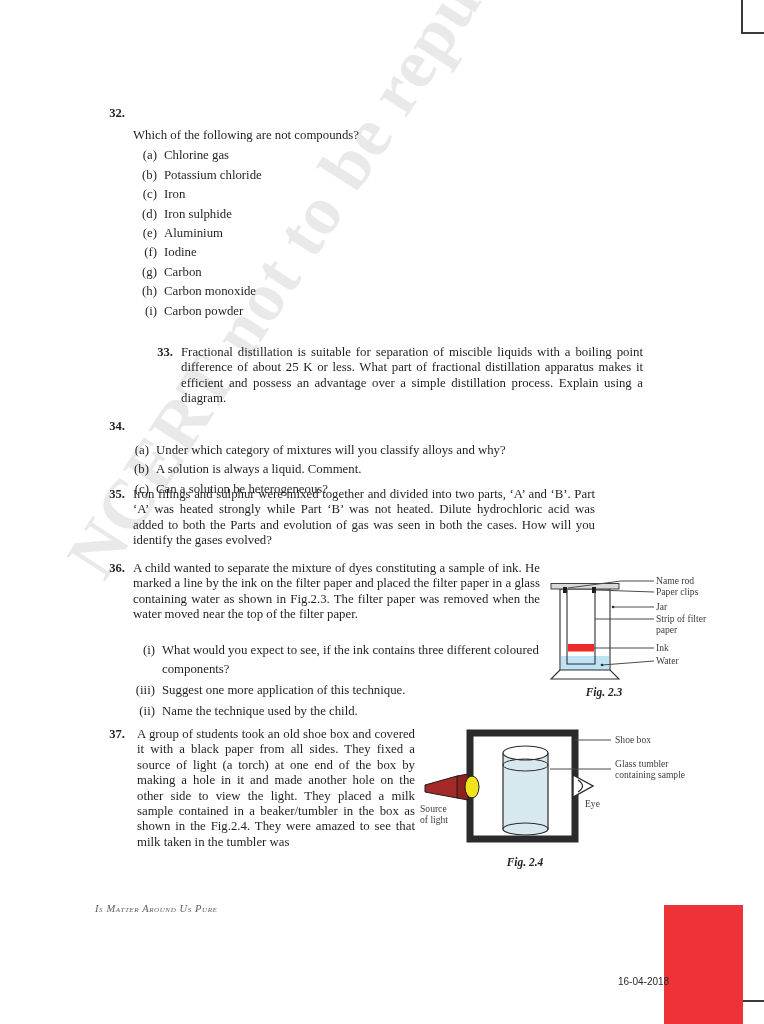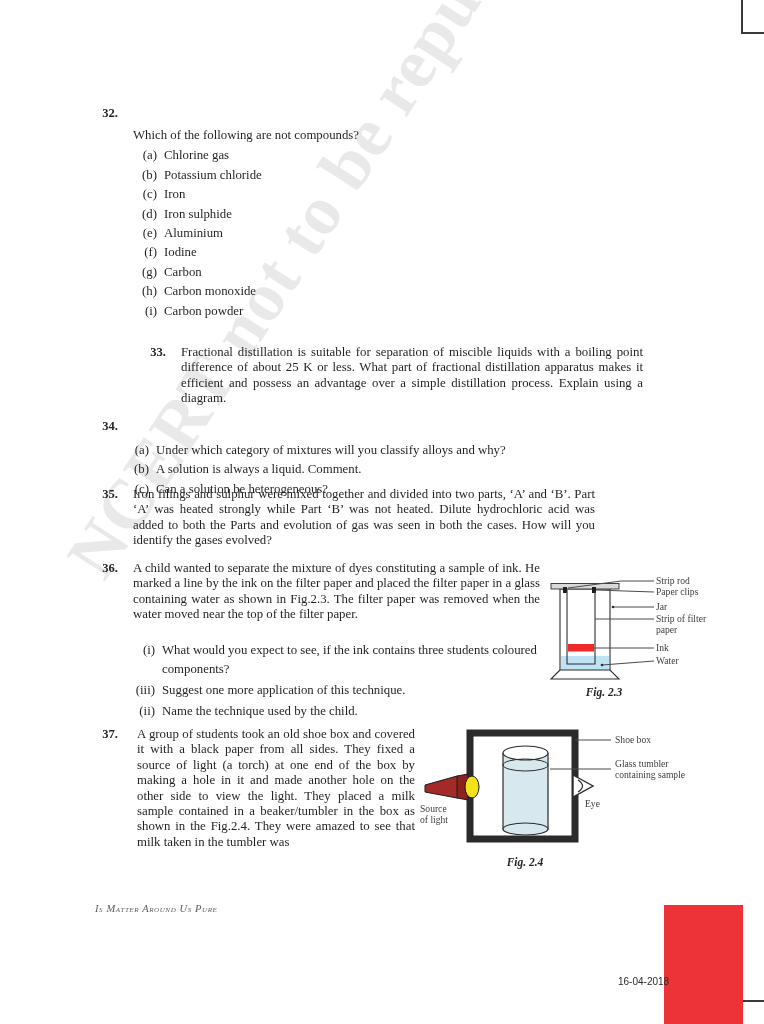--- a/index.html
+++ b/index.html
@@ -38,21 +38,21 @@
     white-space:nowrap;
     letter-spacing:1px;
   }
 
   
   .page { position:absolute; left:0; top:0; width:764px; height:1024px; z-index:2; }
 
   .qblock { position:absolute; }
   .qnum {
     position:absolute; left:0; top:0;
-    width:30px; text-align:center;
+    width:30px; text-align:right;
     font-weight:700; font-size:12.6px;
     font-family:"Liberation Serif", serif;
   }
   .qbody { margin-left:38px; font-size:12.8px; line-height:15.4px; text-align:justify; }
   .qbody.nojust { text-align:left;margin-top:22px; }
 
   .opt { display:flex; font-size:12.8px; line-height:19.4px; }
   .opt .lbl { width:24px; text-align:right; padding-right:7px; flex:none; }
   .opt .txt { flex:1; }
 
@@ -203,21 +203,21 @@
   </div>
 
   <div class="qblock" style="left:95px; top:561px; width:445px;">
     <div class="qnum">36.</div>
     <div class="qbody">A child wanted to separate the mixture of dyes constituting a sample of ink. He marked a line by the ink on the filter paper and placed the filter paper in a glass containing water as shown in Fig.2.3. The filter paper was removed when the water moved near the top of the filter paper.</div>
   </div>
   <div class="qblock" style="left:95px; top:641px; width:460px;">
     <div style="margin-left:30px;">
       <div class="sub">
         <span class="lbl">(i)</span>
-        <span class="txt">What would you expect to see, if the ink contains three students coloured components?</span>
+        <span class="txt">What would you expect to see, if the ink contains three different coloured components?</span>
       </div>
       <div class="sub" style="margin-top:2px;">
         <span class="lbl">(iii)</span>
         <span class="txt">Suggest one more application of this technique.</span>
       </div>
       <div class="sub" style="margin-top:2px;">
         <span class="lbl">(ii)</span>
         <span class="txt">Name the technique used by the child.</span>
       </div>
     </div>
@@ -249,21 +249,21 @@
       <line x1="20" y1="10" x2="73" y2="3" stroke="#4b4b4b" stroke-width="1"></line>
       <line x1="73" y1="3" x2="106" y2="3" stroke="#4b4b4b" stroke-width="1"></line>
       <line x1="48" y1="12" x2="106" y2="14" stroke="#4b4b4b" stroke-width="1"></line>
       <line x1="65" y1="29" x2="106" y2="29" stroke="#4b4b4b" stroke-width="1"></line>
       <line x1="47" y1="41" x2="106" y2="41" stroke="#4b4b4b" stroke-width="1"></line>
       <line x1="46" y1="70" x2="106" y2="70" stroke="#4b4b4b" stroke-width="1"></line>
       <line x1="54" y1="87" x2="106" y2="83" stroke="#4b4b4b" stroke-width="1"></line>
       <circle cx="65" cy="29" r="1.3" fill="#2f2f2f"></circle>
       <circle cx="54" cy="87" r="1.3" fill="#2f2f2f"></circle>
     </svg>
-    <div class="lblsm" style="left:108px; top:-3px;">Strip rod</div>
+    <div class="lblsm" style="left:108px; top:-3px;">Name rod</div>
     <div class="lblsm" style="left:108px; top:8px;">Paper clips</div>
     <div class="lblsm" style="left:108px; top:23px;">Jar</div>
     <div class="lblsm" style="left:108px; top:35px;">Strip of filter</div>
     <div class="lblsm" style="left:108px; top:46px;">paper</div>
     <div class="lblsm" style="left:108px; top:64px;">Ink</div>
     <div class="lblsm" style="left:108px; top:77px;">Water</div>
     <div class="fig-cap" style="position:absolute; left:0; top:108px; width:112px;">Fig. 2.3</div>
   </div>
 
   <div style="position:absolute; left:415px; top:728px; width:260px; height:145px;">

